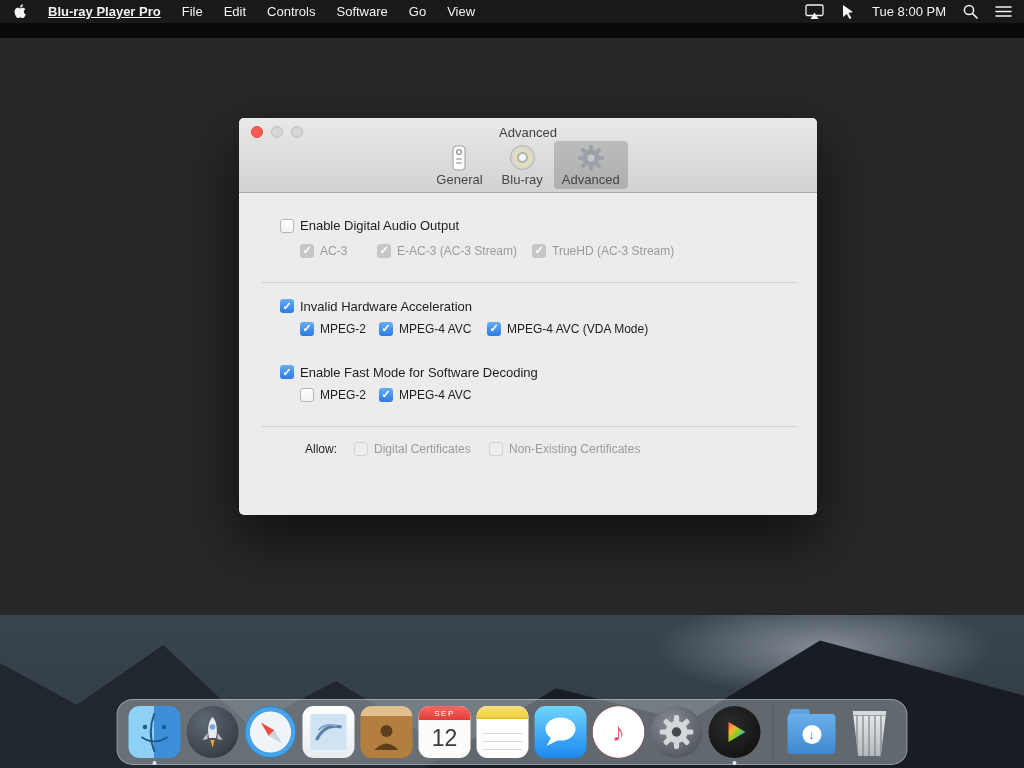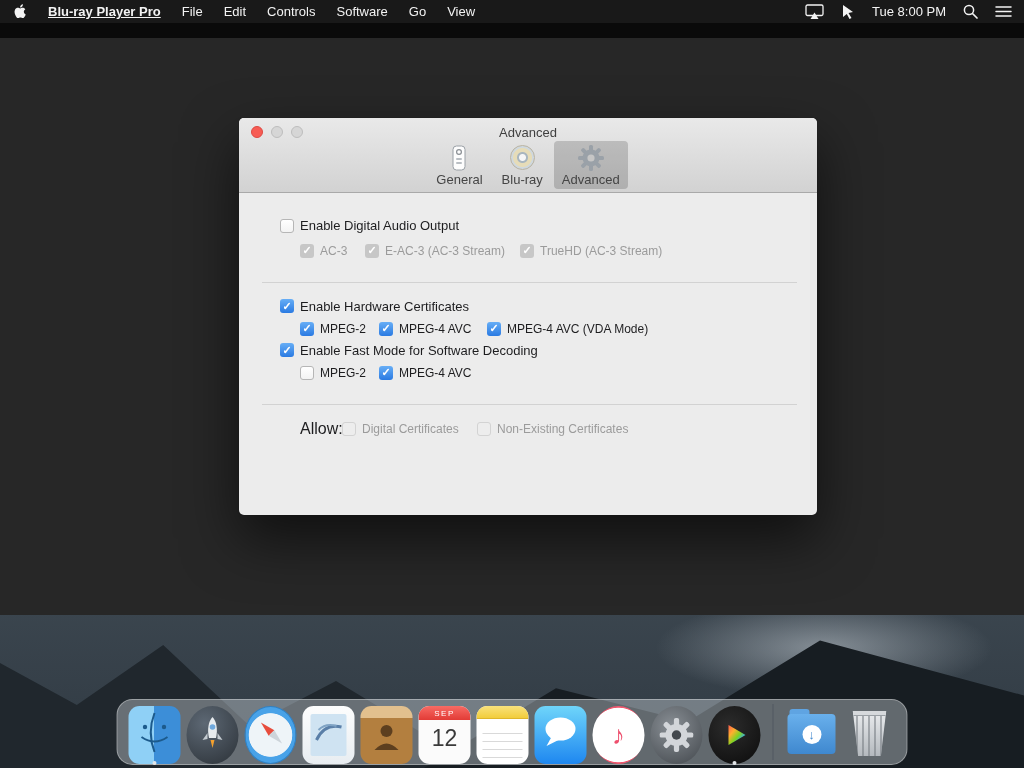--- a/index.html
+++ b/index.html
@@ -58,34 +58,34 @@
   .cb { width:14px; height:14px; border-radius:3px; display:inline-flex; align-items:center; justify-content:center; flex:none; }
   .cb.unchecked { background:linear-gradient(#ffffff,#f3f3f3); border:1px solid #b6b6b6; }
   .cb.checked { background:linear-gradient(#67aef6,#2a7ae2); }
   .cb.checked::after { content:"✓"; color:#fff; font-size:11px; font-weight:bold; line-height:1; }
   .cb.checked.disabled { background:#c7c7c7; }
   .cb.unchecked.disabled { background:#ededed; border-color:#d3d3d3; }
   .cb-label { margin-left:6px; }
   .dis-label { color:#9b9b9b; }
   .subgroup { margin-left:20px; margin-top:8px; font-size:12px;text-align:center; }
   .subrow { display:flex; align-items:center; margin-bottom:6px; }
-  .c1 { width:65px; } .c2 { width:155px; }
+  .c1 { width:65px; } .c2 { width:155px;margin-left:12px; }
   .h1 { width:79px; } .h2 { width:108px; }
   .divider { border:none; border-top:1px solid #d2d2d2; margin:24px 0 15px -18px; }
   .sec { margin-bottom:2px; }
-  .gap-lg { margin-top:6px; }
-  .allow-label { width:42px; font-size:16px; color:#1d1d1f; }
+  .gap-lg { margin-top:28px; }
+  .allow-label { width:42px; font-size:12px; color:#1d1d1f; }
 
   
   .dock { position:absolute; left:50%; bottom:3px; transform:translateX(-50%);
           display:flex; align-items:center; padding:3px 8px;
           background:rgba(213,219,226,0.40); border:1px solid rgba(255,255,255,0.35);
           border-radius:16px; z-index:30; }
   .ditem { width:52px; height:52px; margin:3px; position:relative; cursor:default; }
-  .ic { width:52px; height:58px; border-radius:11px; overflow:hidden; position:relative; }
+  .ic { width:52px; height:52px; border-radius:11px; overflow:hidden; position:relative; }
   .round { border-radius:50%; }
   .run-dot { position:absolute; left:50%; bottom:-7px; transform:translateX(-50%);
              width:4px; height:4px; border-radius:50%; background:#e2e6e9; }
   .dock-sep { width:1px; height:56px; background:rgba(50,60,70,0.35); margin:0 9px; }
 
   .finder { background:linear-gradient(90deg,#8fd0f6 0 49%,#3c8ed8 49% 100%); }
   .launchpad { background:radial-gradient(circle at 35% 30%, #5d6874, #2b3137); }
   .safari { background:radial-gradient(circle, #eef4f8 0 57%, #48a2e8 59% 100%); border:1px solid #2f81c4; }
   .mail { background:linear-gradient(#fdfdfd,#e8edf1); }
   .stamp { position:absolute; inset:8px; background:#cfe3f2; border-radius:2px; }
@@ -245,21 +245,21 @@
           </label>
         </div>
       </div>
     </div>
 
     <hr class="divider">
 
     <div class="sec">
       <label class="cbrow">
         <span class="cb checked"></span>
-        <span class="cb-label">Enable Hardware Certificates</span>
+        <span class="cb-label">Invalid Hardware Acceleration</span>
       </label>
       <div class="subgroup">
         <div class="subrow">
           <label class="cbrow h1">
             <span class="cb checked"></span>
             <span class="cb-label">MPEG-2</span>
           </label>
           <label class="cbrow h2">
             <span class="cb checked"></span>
             <span class="cb-label">MPEG-4 AVC</span>

